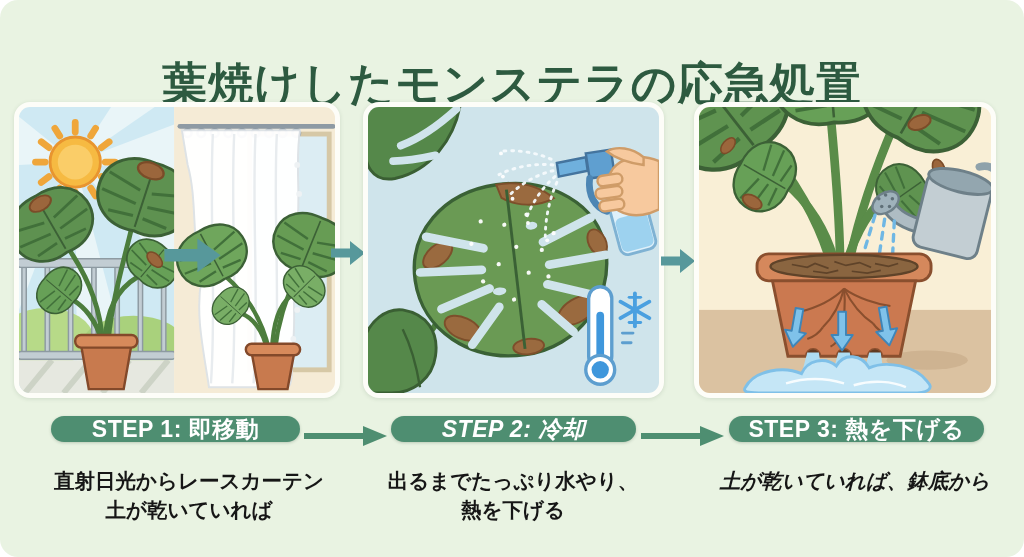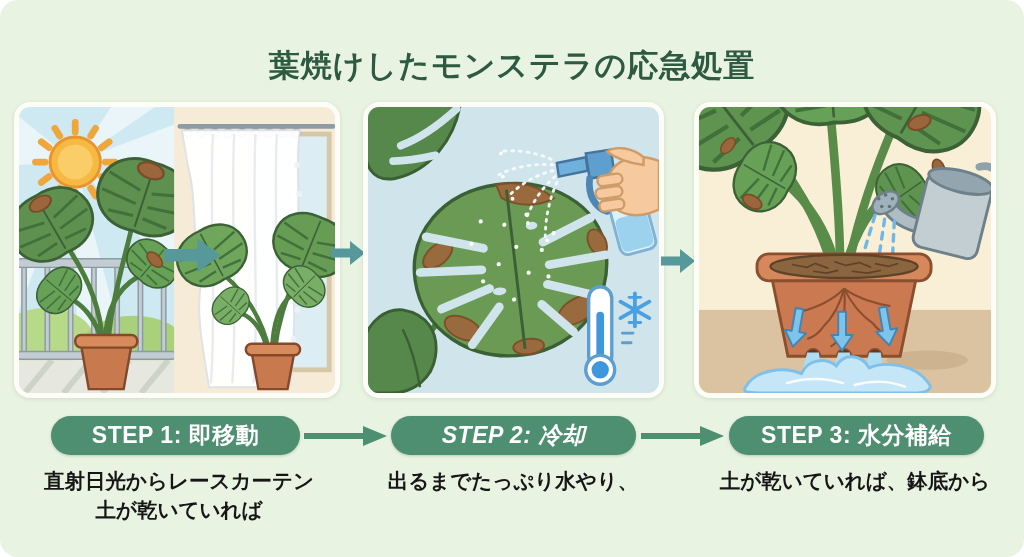--- a/index.html
+++ b/index.html
@@ -1,43 +1,43 @@
 <!DOCTYPE html>
 <html style="--background: #e9f3e2; --title-text: #2d5a40; --step-pill: #4e8e71; --step-pill-text: #ffffff; --description-text: #161616; --flow-arrow-teal: #57989b; --panel-frame: #fdfdf8; --panel1-sky: #cfe9f3; --panel2-background: #cfe4eb; --panel3-background: #f9efd6; --leaf-green: #5f9350; --scorch-brown: #9b663c; --pot-terracotta: #cb7950; --water-blue: #7fc2ea;"><head>
 <meta charset="utf-8">
 <style>
   html,body{margin:0;padding:0;background:#ffffff;}
   body{width:1024px;height:557px;position:relative;font-family:"Liberation Sans","DejaVu Sans",sans-serif;}
   .canvas{position:absolute;inset:0;background:var(--background,#e9f3e2);border-radius:18px;overflow:hidden;}
   .title{position:absolute;top:24px;left:0;width:1024px;text-align:center;
-         font-size:31px;font-weight:800;letter-spacing:1px;color:var(--title-text,#2d5a40);}
+         font-size:45px;font-weight:800;letter-spacing:1px;color:var(--title-text,#2d5a40);}
   .panel{position:absolute;top:102px;height:296px;background:var(--panel-frame,#fdfdf8);
          border-radius:16px;padding:5px;box-sizing:border-box;box-shadow:0 1px 4px rgba(60,90,60,.15);}
   .panel svg{width:100%;height:100%;border-radius:11px;display:block;}
   .p1{left:14px;width:326px;}
   .p2{left:363px;width:301px;}
   .p3{left:694px;width:302px;}
   .flow-arrow{position:absolute;width:34px;height:30px;}
   .fa1{left:331px;top:238px;}
   .fa2{left:661px;top:246px;}
-  .pill{position:absolute;top:416px;height:39px;background:var(--step-pill,#4e8e71);
+  .pill{position:absolute;top:416px;height:26px;background:var(--step-pill,#4e8e71);
         border-radius:21px;color:var(--step-pill-text,#fff);font-size:23px;font-weight:bold;
         display:flex;align-items:center;justify-content:center;letter-spacing:.5px;
         box-shadow:0 1px 3px rgba(50,80,60,.25);}
   .pill1{left:51px;width:249px;}
   .pill2{left:391px;width:245px;font-style:italic;}
   .pill3{left:729px;width:255px;}
   .pill-arrow{position:absolute;top:425px;width:88px;height:22px;}
   .pa1{left:301px;}
   .pa2{left:638px;}
   .desc{position:absolute;top:466px;text-align:center;font-size:20.5px;font-weight:bold;
         line-height:29px;color:var(--description-text,#161616);}
-  .d1{left:12px;width:334px;}
+  .d1{left:22px;width:334px;}
   .d2{left:348px;width:330px;}
-  .d3{left:688px;width:334px;}
+  .d3{left:688px;width:334px;font-style:italic;}
   .teal{fill:var(--flow-arrow-teal,#57989b);}
   .pillcol{stroke:var(--step-pill,#4e8e71);}
   .pillfill{fill:var(--step-pill,#4e8e71);}
   .p1sky{fill:var(--panel1-sky,#cfe9f3);}
   .p2bg{fill:var(--panel2-background,#cfe4eb);}
   .p3bg{fill:var(--panel3-background,#f9efd6);}
 </style>
 </head>
 <body>
 
@@ -394,26 +394,27 @@
   <div class="pill pill1">STEP 1: 即移動</div>
   <svg class="pill-arrow pa1" viewBox="0 0 88 22">
     <line x1="3" y1="11" x2="64" y2="11" class="pillcol" stroke-width="6"></line>
     <polygon points="62,1 86,11 62,21" class="pillfill"></polygon>
   </svg>
   <div class="pill pill2">STEP 2: 冷却</div>
   <svg class="pill-arrow pa2" viewBox="0 0 88 22">
     <line x1="3" y1="11" x2="64" y2="11" class="pillcol" stroke-width="6"></line>
     <polygon points="62,1 86,11 62,21" class="pillfill"></polygon>
   </svg>
-  <div class="pill pill3">STEP 3: 水分補給</div>
+  <div class="pill pill3">STEP 3: 熱を下げる</div>
 
   <div class="desc d1">
     <div>直射日光からレースカーテン</div>
     <div>土が乾いていれば</div>
   </div>
   <div class="desc d2">
     <div>出るまでたっぷり水やり、</div>
+    <div>熱を下げる</div>
   </div>
   <div class="desc d3">
     <div>土が乾いていれば、鉢底から</div>
   </div>
 
 </div>
 
 </body></html>

